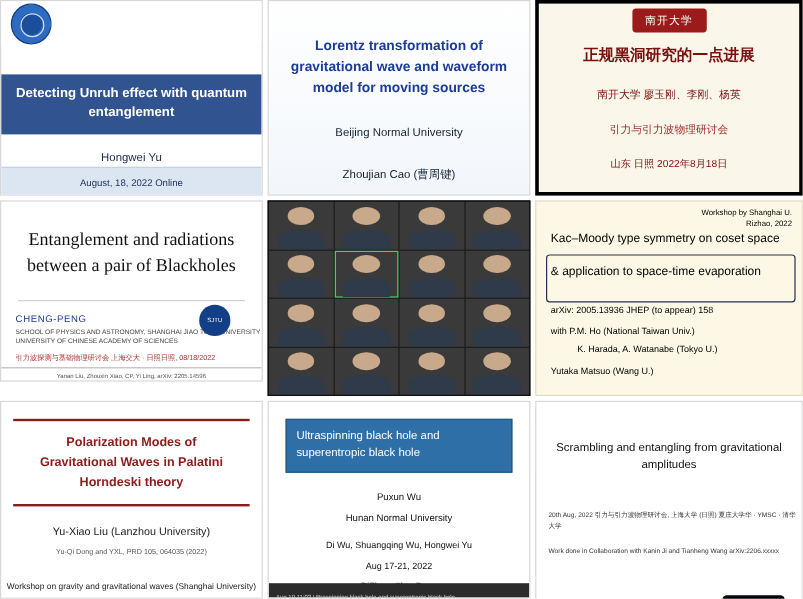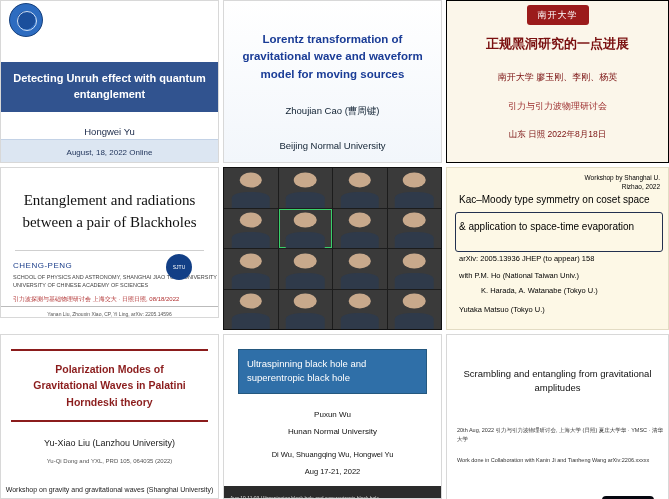--- a/index.html
+++ b/index.html
@@ -47,21 +47,21 @@
   
   .s2{left:223px;top:0;width:219px;height:163px;border:1px solid #d8d8d8;box-sizing:border-box;
       background:linear-gradient(#ffffff,#f2f6fb);}
   .s2 .t{
     color:#1a3c96;font-size:11.5px;font-weight:bold;text-align:center;
     padding:30px 12px 0;line-height:1.5;
   }
   .s2 .a{color:#123; font-size:9.5px;text-align:center;margin-top:20px;line-height:1.6;}
 
   
-  .s3{left:446px;top:0;width:223px;height:163px;background:#fbf6ea;border:1px solid #000000;box-sizing:border-box;}
+  .s3{left:446px;top:0;width:223px;height:163px;background:#fbf6ea;border:3px solid #000000;box-sizing:border-box;}
   .s3 .nk{
     position:absolute;left:50%;transform:translateX(-50%);top:4px;
     width:62px;height:20px;background:#9b1b1b;border-radius:3px;color:#fff;
     font-size:9px;text-align:center;line-height:20px;letter-spacing:1px;
   }
   .s3 .t{color:#7a1010;font-size:13px;font-weight:bold;text-align:center;margin-top:34px;}
   .s3 .a{color:#7a1010;font-size:9px;text-align:center;margin-top:18px;}
   .s3 .m{color:#9b2a2a;font-size:9px;text-align:center;margin-top:16px;}
   .s3 .d{color:#7a1010;font-size:8.5px;text-align:center;margin-top:16px;}
 
@@ -164,22 +164,22 @@
       <div class="author">Hongwei Yu</div>
       <div class="affil">Hunan Normal University</div>
       <div class="collab">Collaborators: Jiawei Hu &amp; Yuebing Zhou</div>
     </div>
     <div class="footbar"></div>
     <div class="foottext">August, 18, 2022    Online</div>
   </div>
 
   <div class="cell s2">
     <div class="t">Lorentz transformation of gravitational wave and waveform model for moving sources</div>
+    <div class="a">Beijing Normal University</div>
     <div class="a">Zhoujian Cao (曹周键)</div>
-    <div class="a">Beijing Normal University</div>
 
   </div>
 
   <div class="cell s3">
     <div class="nk">南开大学</div>
     <div class="t">正规黑洞研究的一点进展</div>
     <div class="a">南开大学   廖玉刚、李刚、杨英</div>
     <div class="m">引力与引力波物理研讨会</div>
     <div class="d">山东 日照   2022年8月18日</div>
   </div>
@@ -268,21 +268,21 @@
 
   <div class="cell s6 hw">
     <div class="ws">Workshop by Shanghai U.</div>
     <div class="ws2">Rizhao, 2022</div>
     <div class="box"></div>
     <div class="l1">Kac–Moody type symmetry on coset space</div>
     <div class="l2">&amp; application to space-time evaporation</div>
     <div class="l3">arXiv: 2005.13936    JHEP (to appear) 158</div>
     <div class="l4">with P.M. Ho (National Taiwan Univ.)</div>
     <div class="l5">K. Harada, A. Watanabe (Tokyo U.)</div>
-    <div class="l6">Yutaka Matsuo (Tokyo U.)</div>
+    <div class="l6">Yutaka Matsuo (Wang U.)</div>
   </div>
 
   <div class="cell s7">
     <div class="line"></div>
     <div class="t">Polarization Modes of Gravitational Waves in Palatini Horndeski theory</div>
     <div class="line2"></div>
     <div class="a">Yu-Xiao Liu (Lanzhou University)</div>
     <div class="ref">Yu-Qi Dong and YXL, PRD 105, 064035 (2022)</div>
     <div class="w">Workshop on gravity and gravitational waves (Shanghai University)</div>
     <div class="d">Rizhao,  Aug 19, 2022</div>

